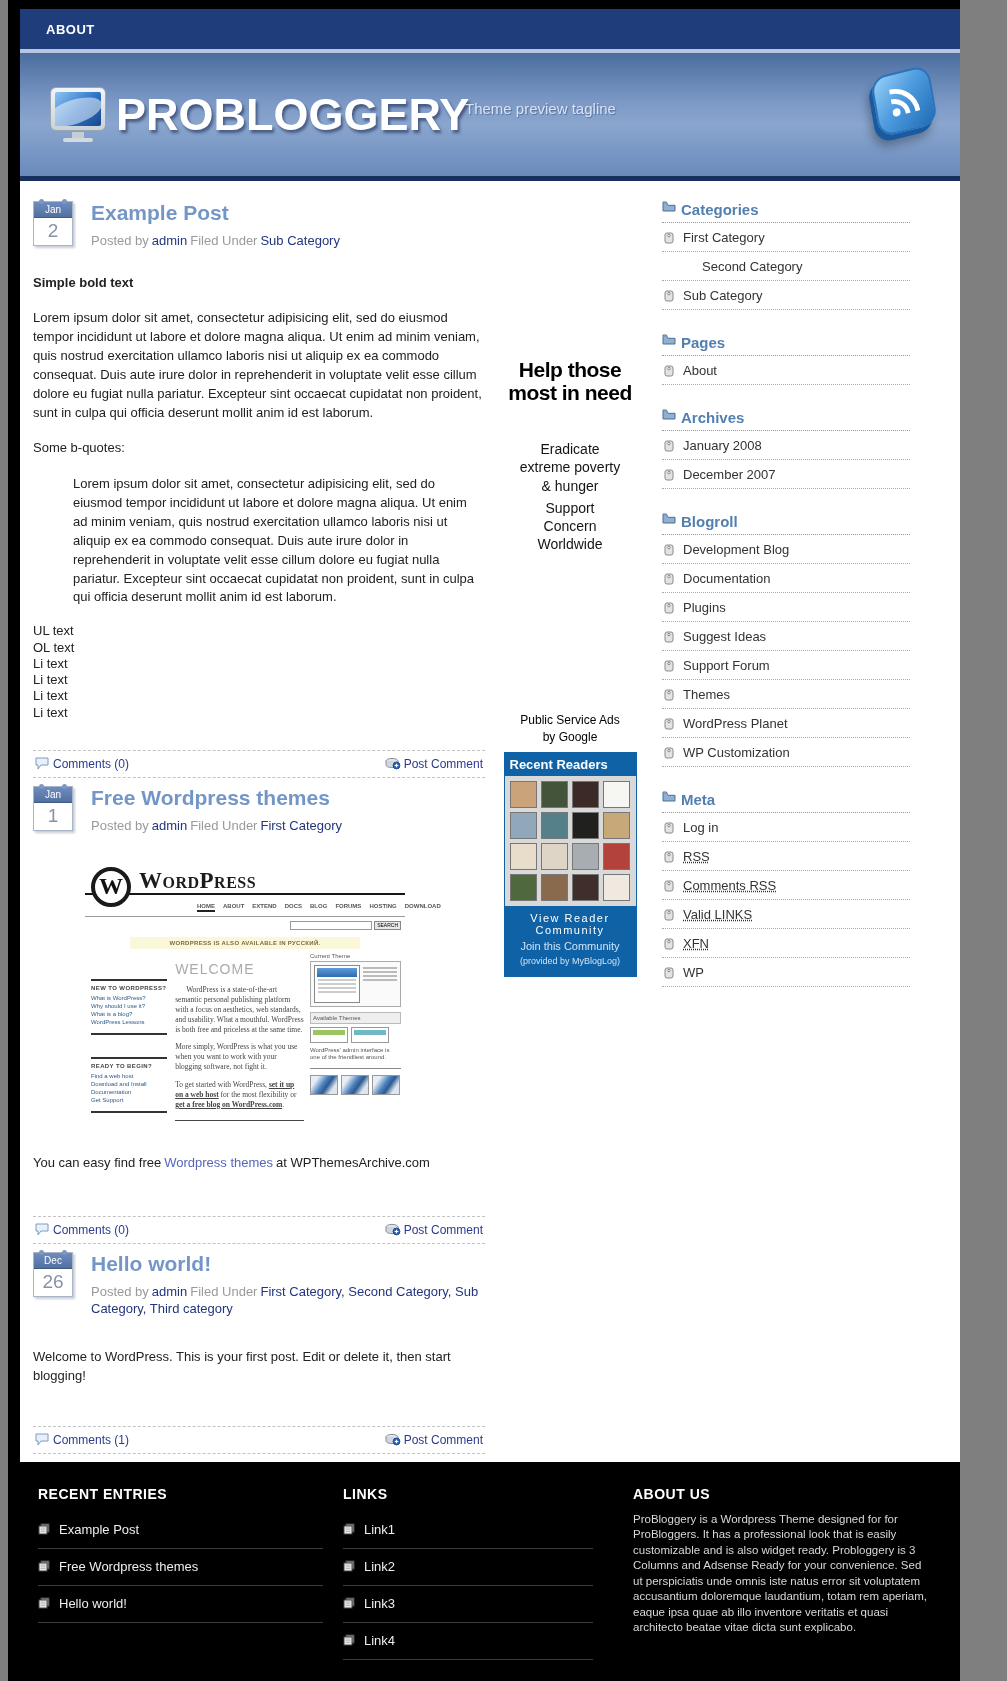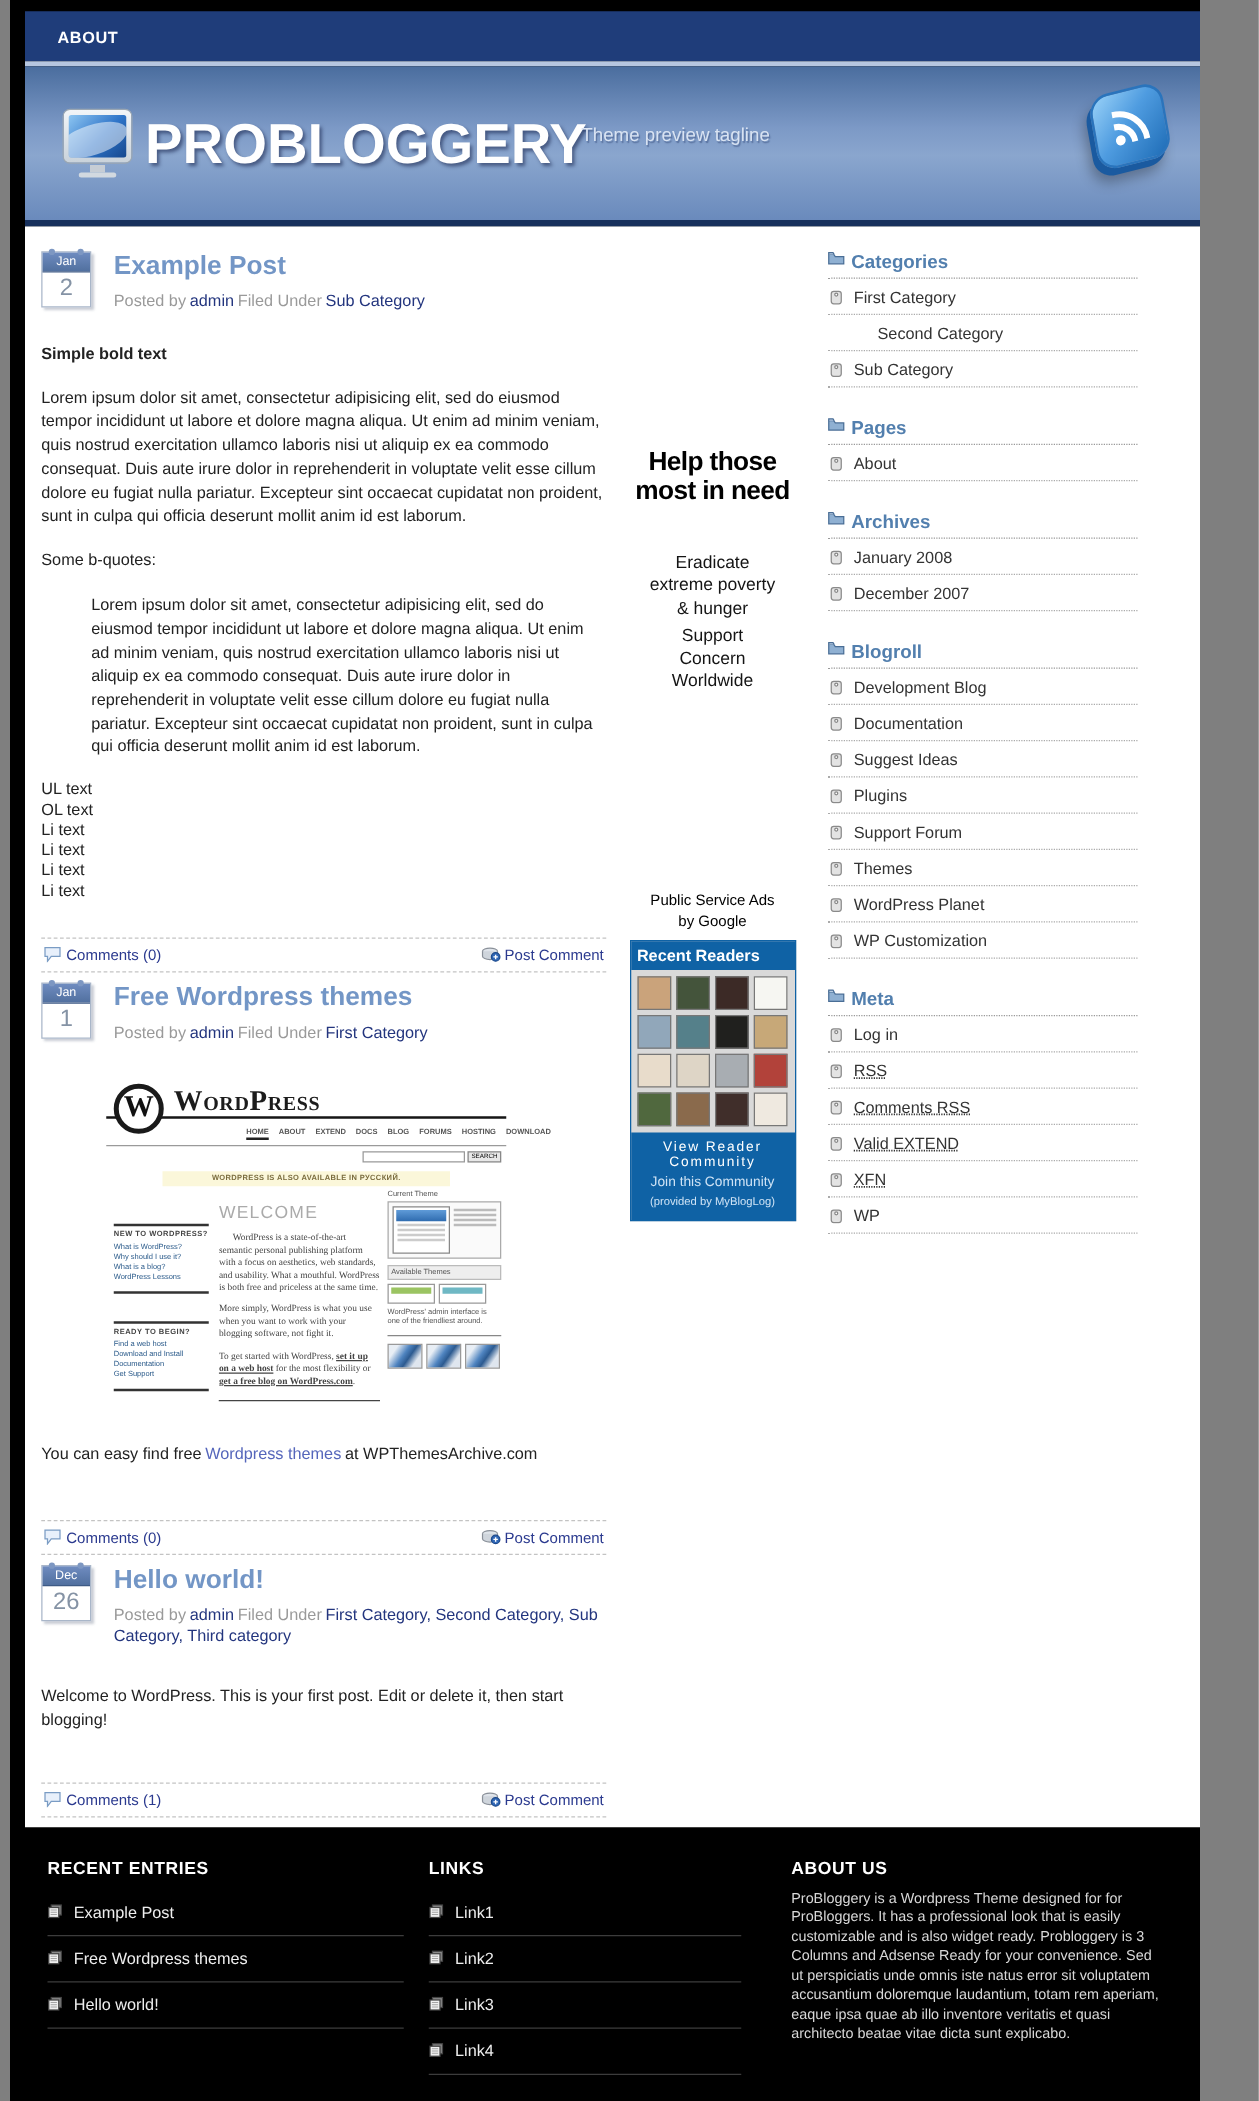--- a/index.html
+++ b/index.html
@@ -548,30 +548,30 @@
               </span>
             <span>Documentation</span>
           </div>
           <div class="witem">
             <span class="ico">
                 <svg width="10" height="12" viewBox="0 0 10 12">
                   <rect x="1" y="1" width="8" height="10" rx="2" fill="#e3e3e3" stroke="#8a8a8a"></rect>
                   <circle cx="5" cy="3.6" r="1.2" fill="#fff" stroke="#888"></circle>
                 </svg>
               </span>
+            <span>Plugins</span>
+          </div>
+          <div class="witem">
+            <span class="ico">
+                <svg width="10" height="12" viewBox="0 0 10 12">
+                  <rect x="1" y="1" width="8" height="10" rx="2" fill="#e3e3e3" stroke="#8a8a8a"></rect>
+                  <circle cx="5" cy="3.6" r="1.2" fill="#fff" stroke="#888"></circle>
+                </svg>
+              </span>
             <span>Suggest Ideas</span>
-          </div>
-          <div class="witem">
-            <span class="ico">
-                <svg width="10" height="12" viewBox="0 0 10 12">
-                  <rect x="1" y="1" width="8" height="10" rx="2" fill="#e3e3e3" stroke="#8a8a8a"></rect>
-                  <circle cx="5" cy="3.6" r="1.2" fill="#fff" stroke="#888"></circle>
-                </svg>
-              </span>
-            <span>Plugins</span>
           </div>
           <div class="witem">
             <span class="ico">
                 <svg width="10" height="12" viewBox="0 0 10 12">
                   <rect x="1" y="1" width="8" height="10" rx="2" fill="#e3e3e3" stroke="#8a8a8a"></rect>
                   <circle cx="5" cy="3.6" r="1.2" fill="#fff" stroke="#888"></circle>
                 </svg>
               </span>
             <span>Support Forum</span>
           </div>
@@ -641,21 +641,21 @@
               </span>
             <span>Comments RSS</span>
           </div>
           <div class="witem dotted">
             <span class="ico">
                 <svg width="10" height="12" viewBox="0 0 10 12">
                   <rect x="1" y="1" width="8" height="10" rx="2" fill="#e3e3e3" stroke="#8a8a8a"></rect>
                   <circle cx="5" cy="3.6" r="1.2" fill="#fff" stroke="#888"></circle>
                 </svg>
               </span>
-            <span>Valid EXTEND</span>
+            <span>Valid LINKS</span>
           </div>
           <div class="witem dotted">
             <span class="ico">
                 <svg width="10" height="12" viewBox="0 0 10 12">
                   <rect x="1" y="1" width="8" height="10" rx="2" fill="#e3e3e3" stroke="#8a8a8a"></rect>
                   <circle cx="5" cy="3.6" r="1.2" fill="#fff" stroke="#888"></circle>
                 </svg>
               </span>
             <span>XFN</span>
           </div>

